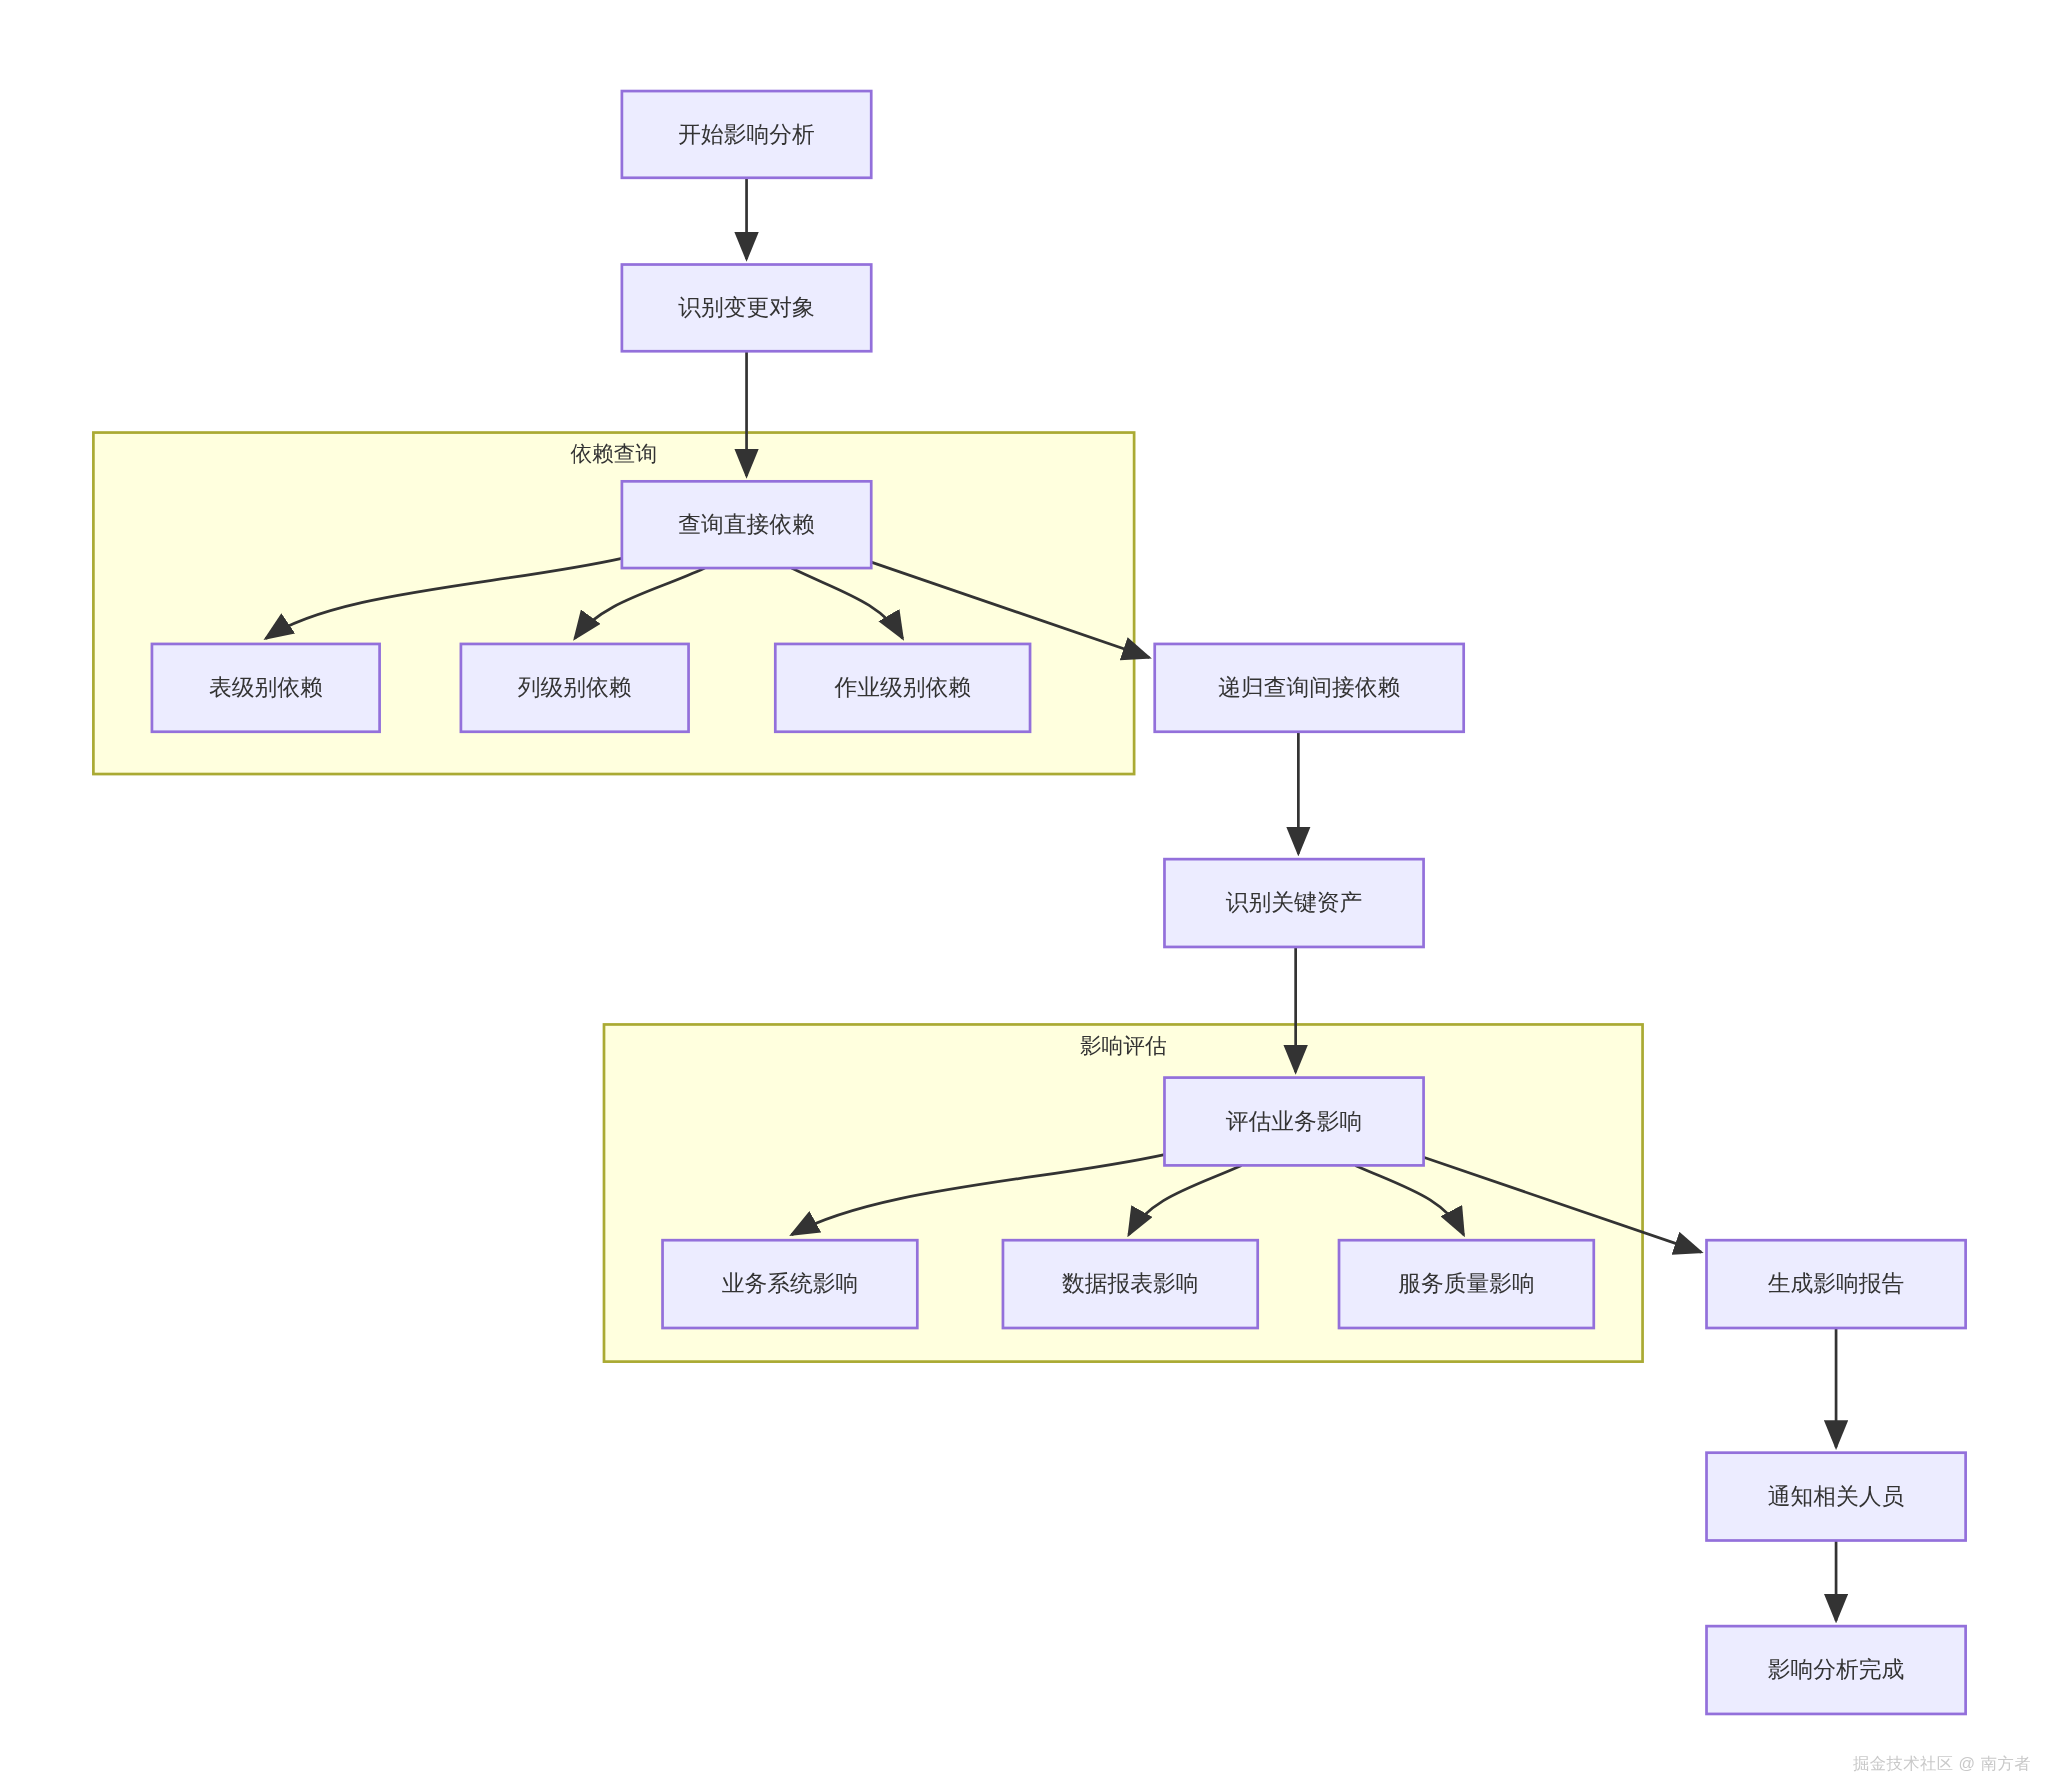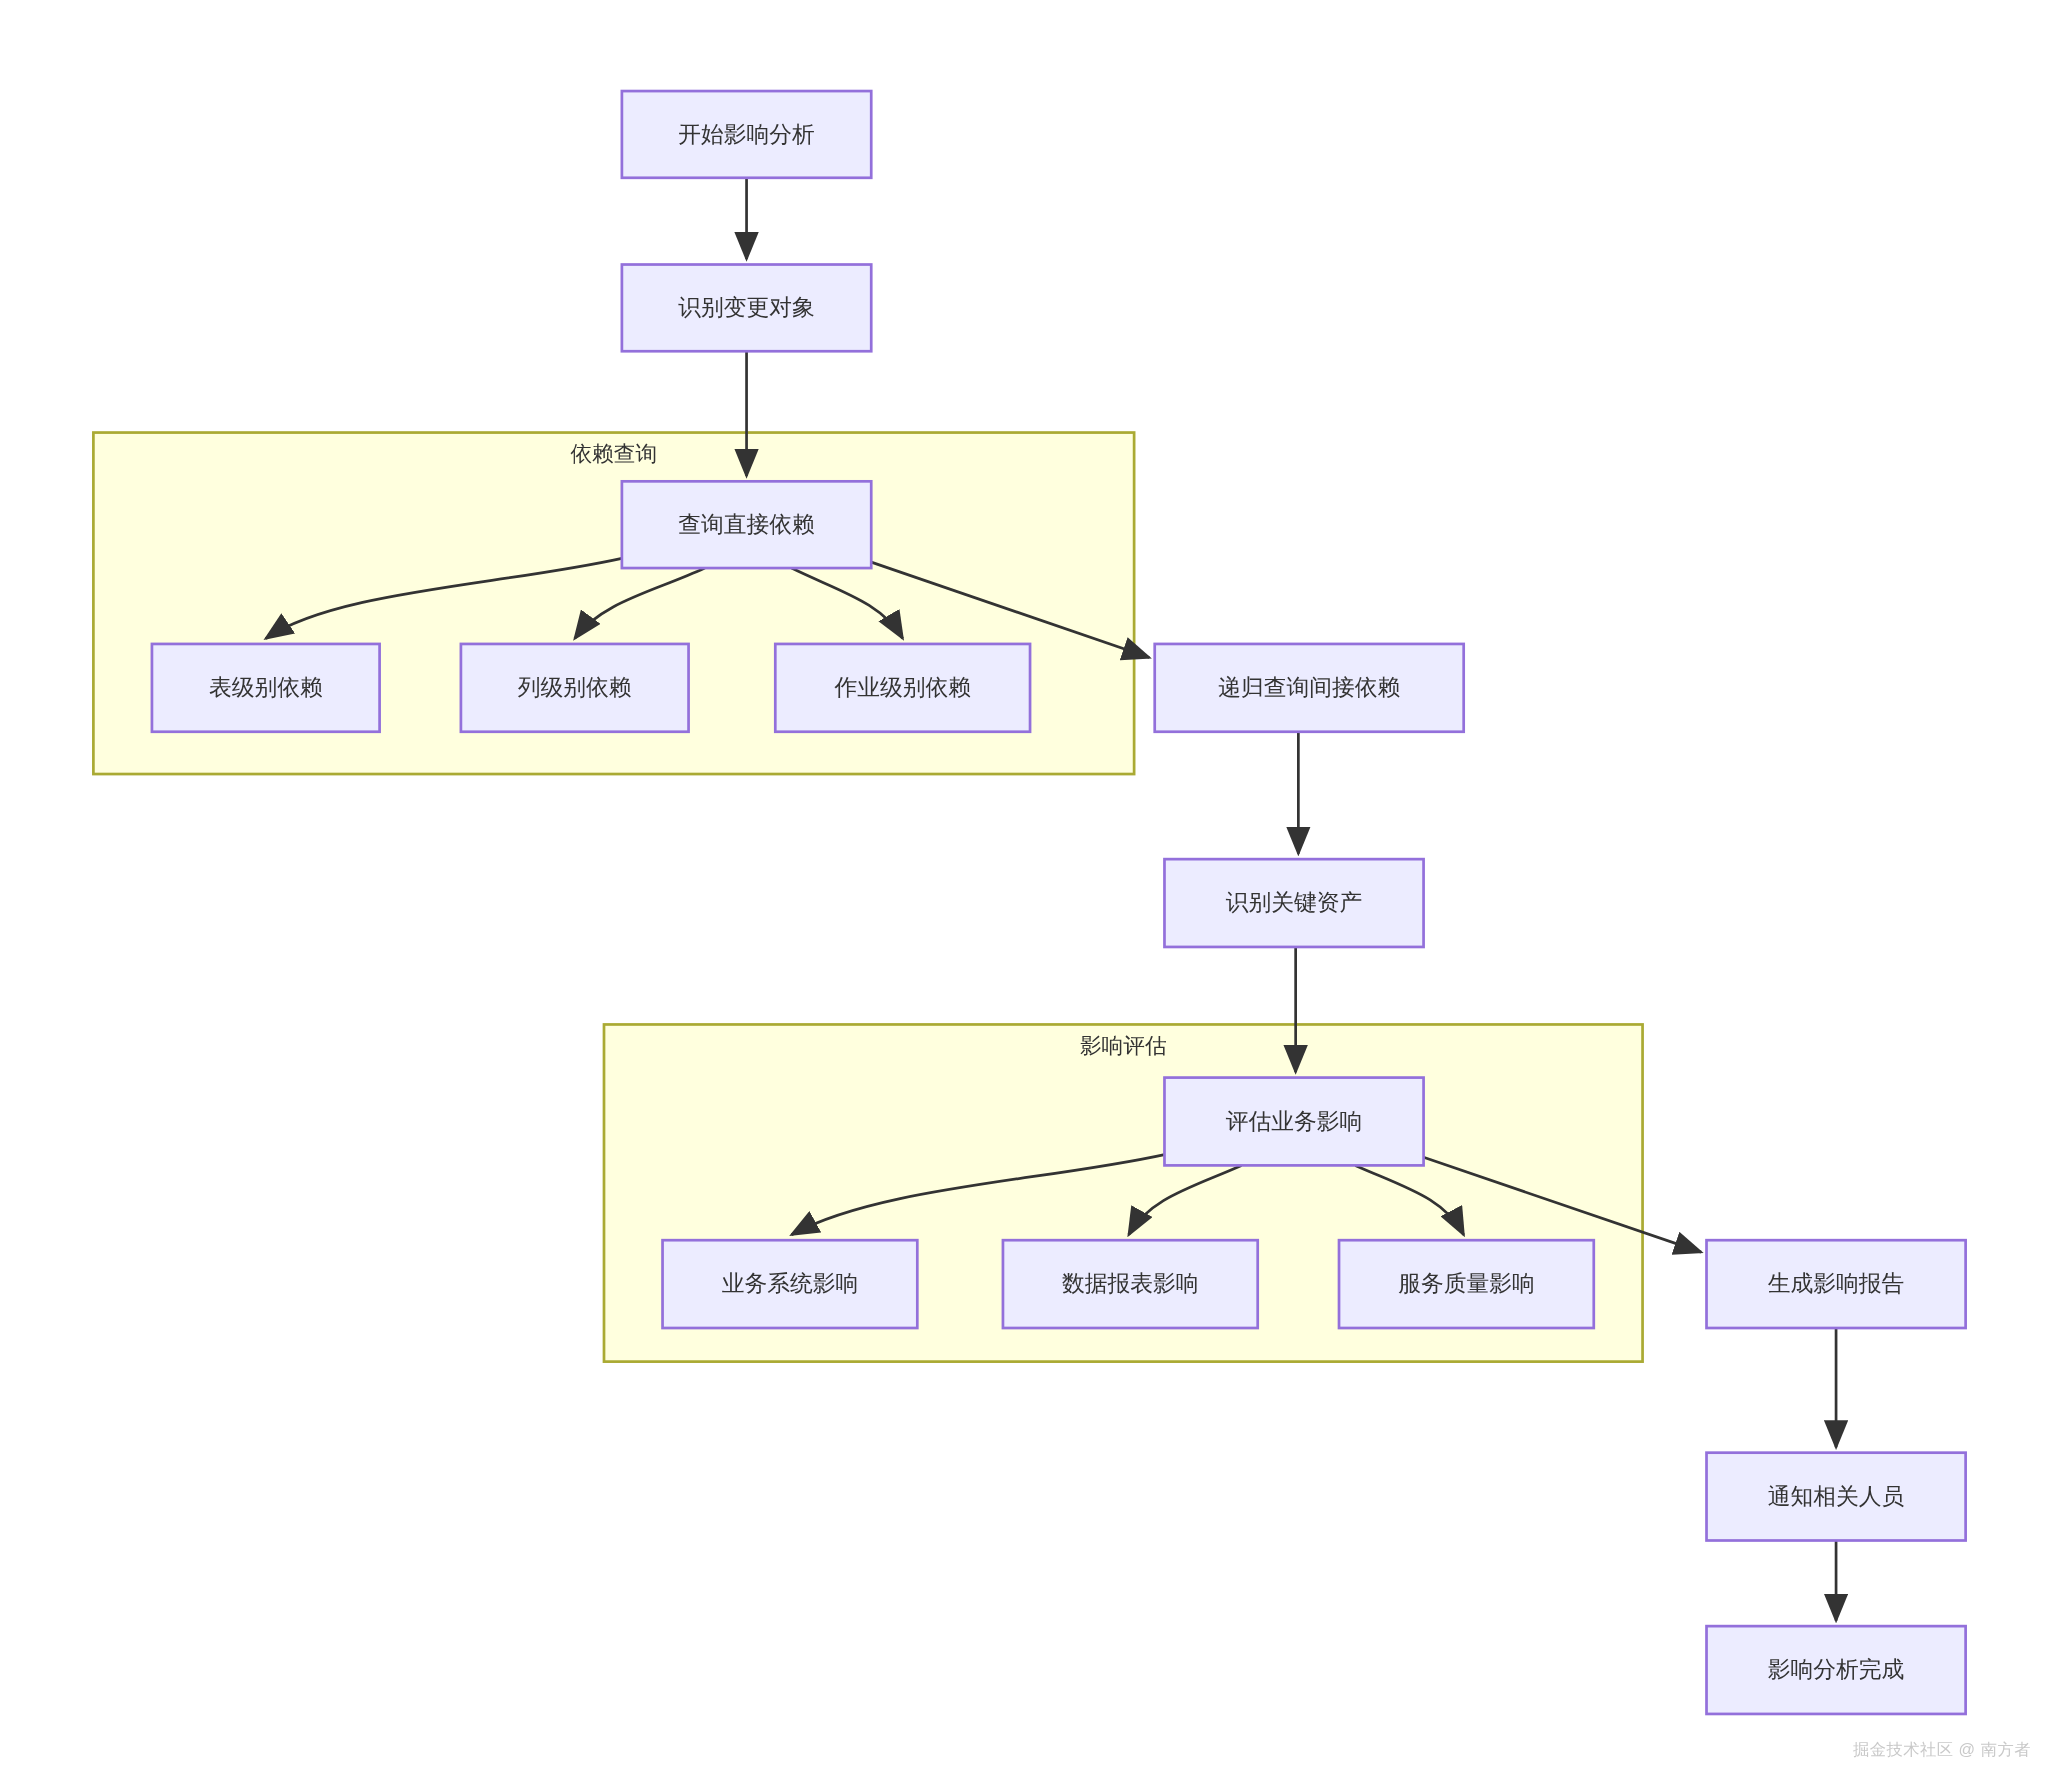--- a/index.html
+++ b/index.html
@@ -49,21 +49,21 @@
     dominant-baseline: middle;
   }
   .edge-path {
     fill: none;
     stroke: #333333;
     stroke-width: 5px;
   }
   .watermark {
     position: absolute;
     right: 15px;
-    bottom: 31px;
+    bottom: 17px;
     font-family: "Liberation Sans", "DejaVu Sans", sans-serif;
     font-size: 16.3px;
     color: #c9c9c9;
     white-space: nowrap;
     letter-spacing: 0.5px;
   }
 </style>
 </head>
 <body>
 

